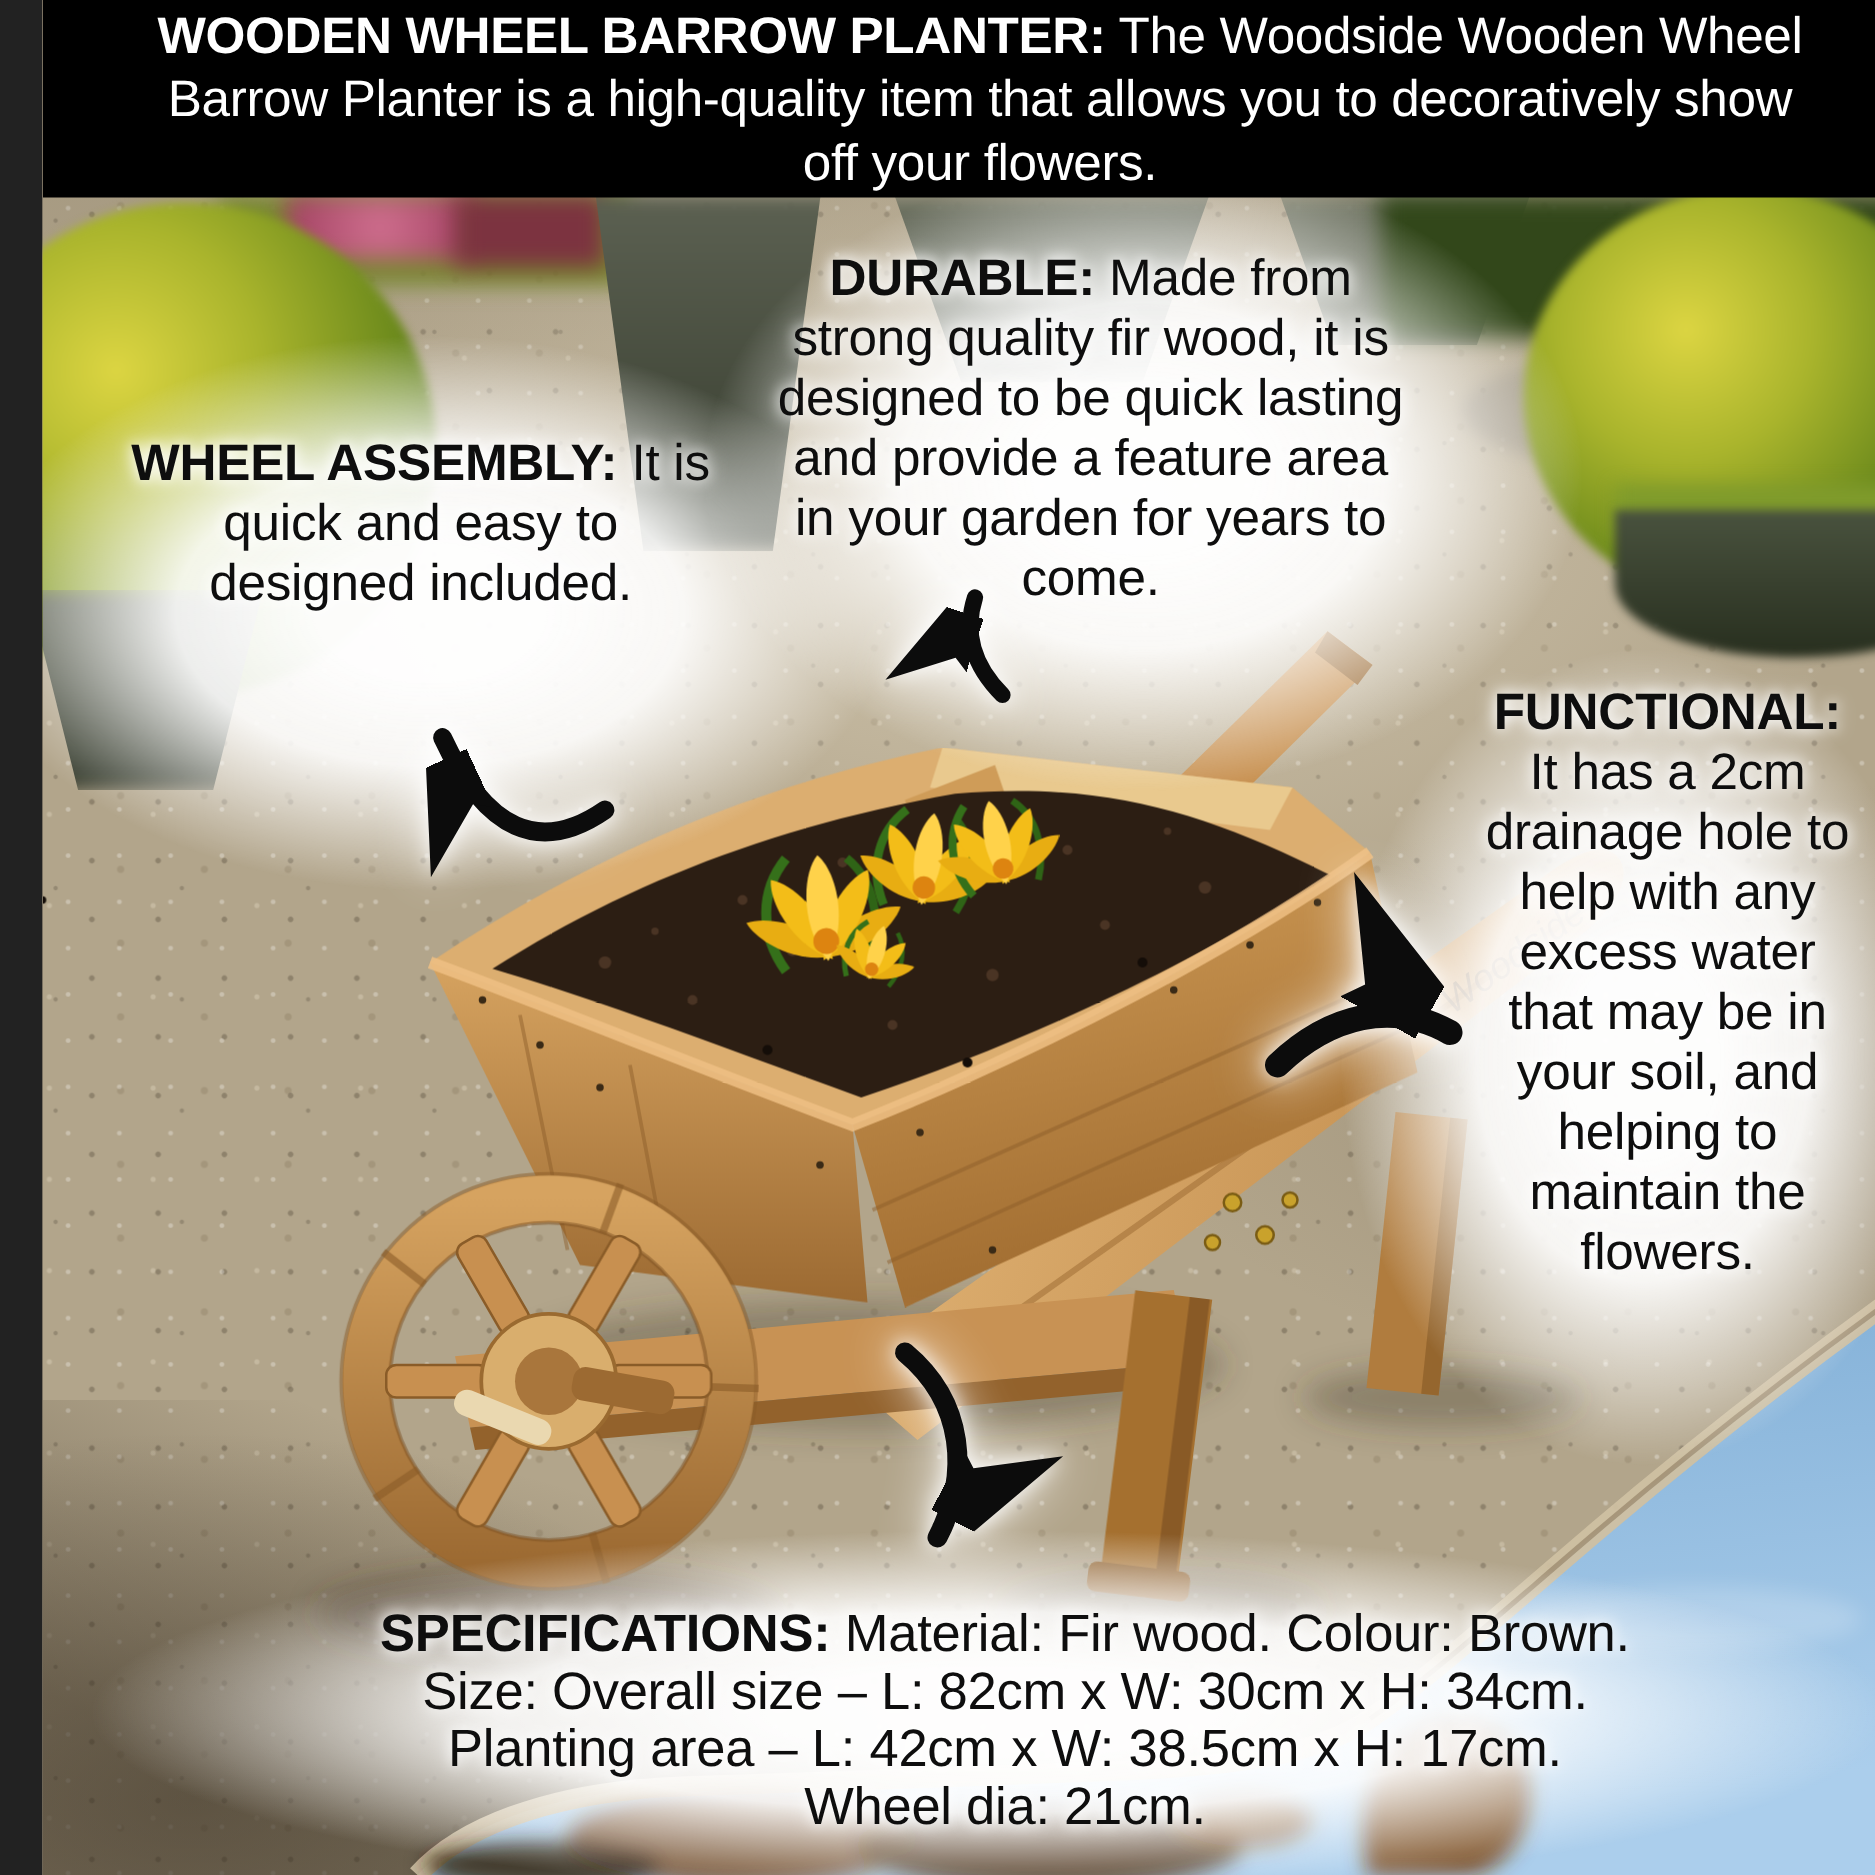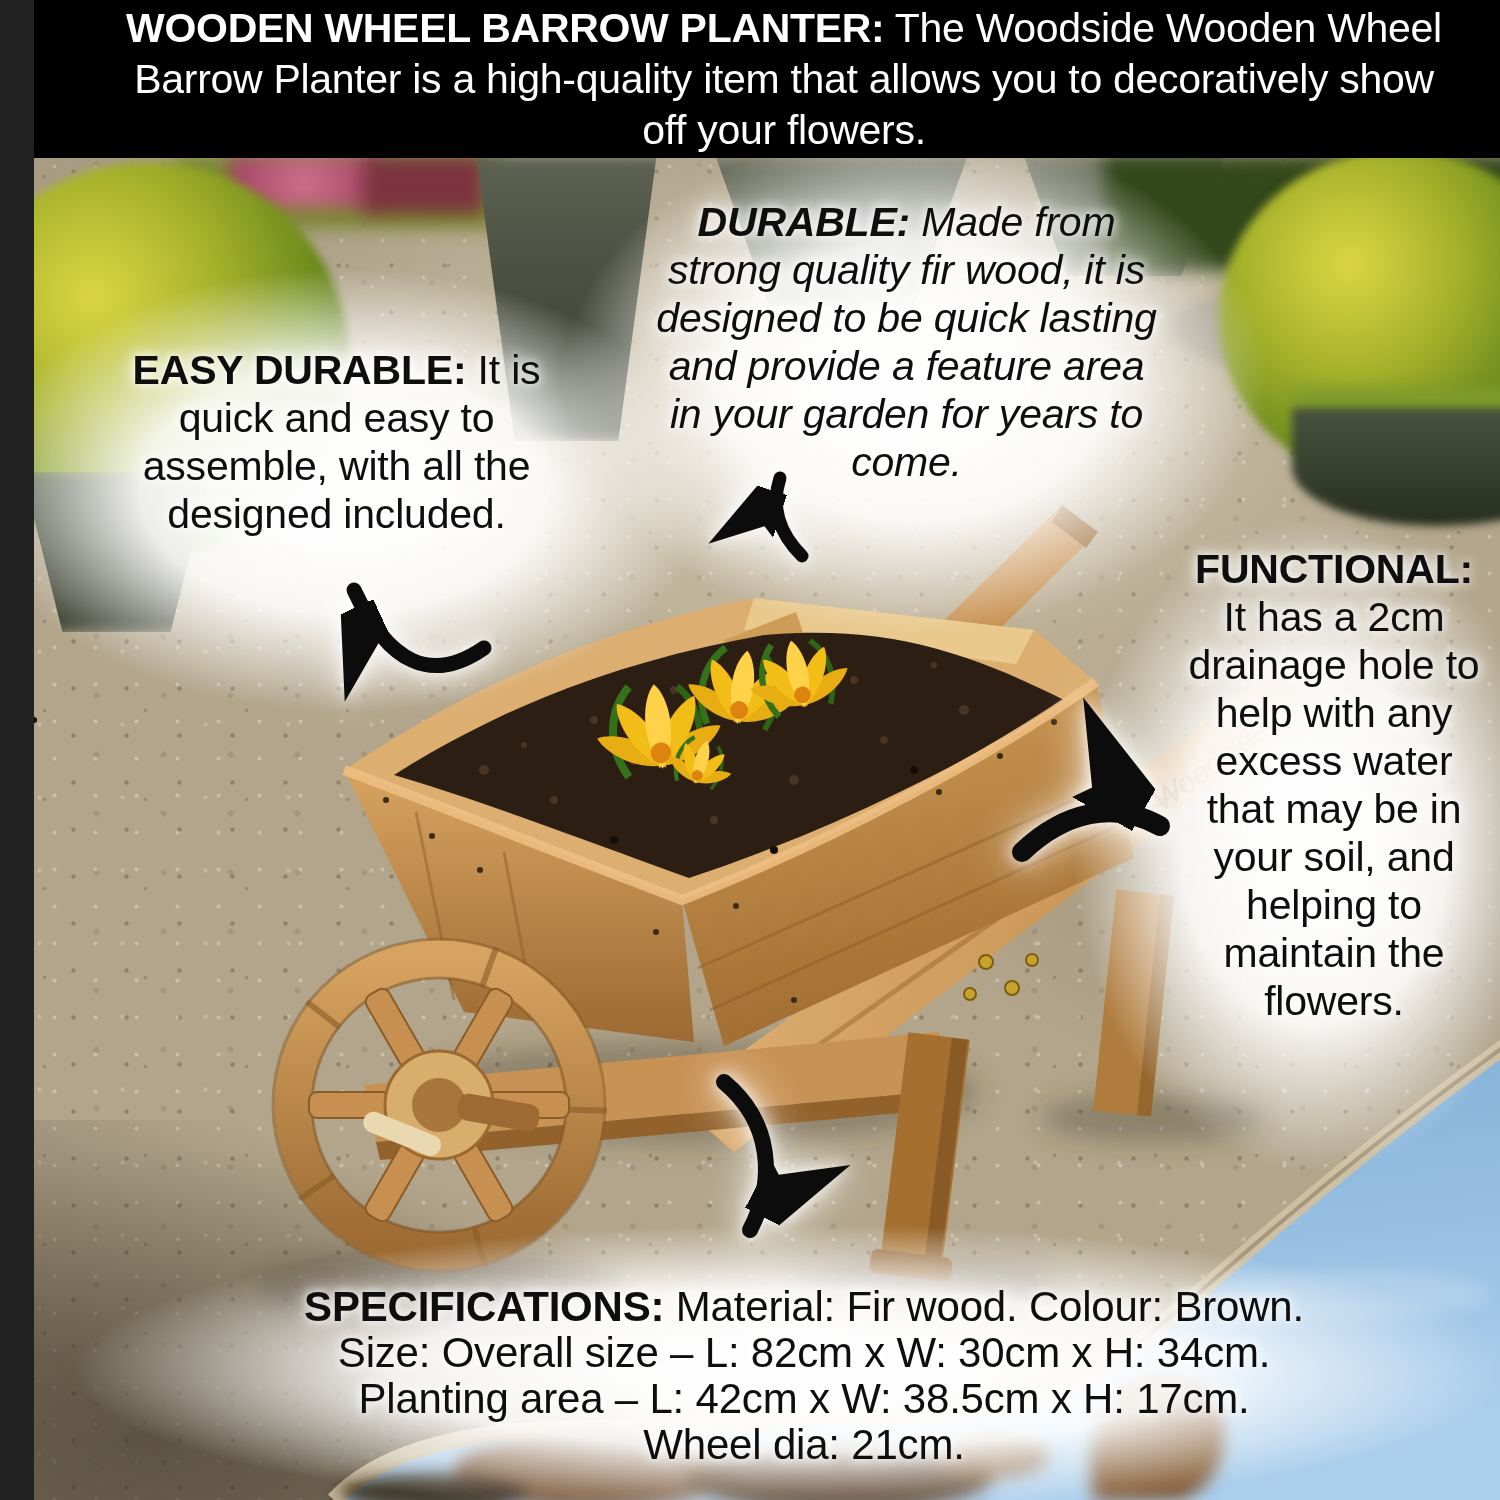--- a/index.html
+++ b/index.html
@@ -50,21 +50,21 @@
   .banner .bl{white-space:nowrap;}
   .banner b{font-weight:700;}
   .callout{
     position:absolute;z-index:7;text-align:center;color:#0e0e0e;
     font-size:41px;line-height:48px;letter-spacing:-0.2px;
     text-shadow:0 0 10px #fff,0 0 18px #fff;
   }
   .callout .line{white-space:nowrap;}
   .callout b{font-weight:700;}
   #c-easy{left:30px;top:346px;width:545px;}
-  #c-durable{left:585px;top:198px;width:575px;font-style:italic;}
+  #c-durable{left:551px;top:198px;width:575px;}
   #c-functional{left:1100px;top:545px;width:400px;}
   #c-specs{left:70px;top:1284px;width:1400px;font-size:42px;line-height:46px;}
   
   .glow{position:absolute;z-index:5;pointer-events:none;
     background:radial-gradient(closest-side, rgba(255,255,255,.98) 25%, rgba(255,255,255,.9) 55%, rgba(255,255,255,0) 100%);}
   #g-easy{left:-60px;top:268px;width:740px;height:445px;}
   #g-durable{left:528px;top:128px;width:705px;height:505px;}
   #g-functional{left:1038px;top:518px;width:485px;height:655px;}
   #g-specs{left:38px;top:1224px;width:1442px;height:292px;}
   
@@ -280,23 +280,22 @@
     <path d="M690,1082 C738,1122 742,1180 716,1230" fill="none" stroke="#0c0c0c" stroke-width="16" stroke-linecap="round" marker-end="url(#ah)"></path>
   </svg>
 
   <div class="abs banner">
     <div class="bl"><b>WOODEN WHEEL BARROW PLANTER:</b> <span>The Woodside Wooden Wheel</span></div>
     <div class="bl">Barrow Planter is a high-quality item that allows you to decoratively show</div>
     <div class="bl">off your flowers.</div>
   </div>
 
   <div class="callout" id="c-easy">
-    <div class="line"><b>EASY DURABLE:</b> <span>It is</span></div>
+    <div class="line"><b>WHEEL ASSEMBLY:</b> <span>It is</span></div>
     <div class="line">quick and easy to</div>
-    <div class="line">assemble, with all the</div>
     <div class="line">designed included.</div>
   </div>
 
   <div class="callout" id="c-durable">
     <div class="line"><b>DURABLE:</b> <span>Made from</span></div>
     <div class="line">strong quality fir wood, it is</div>
     <div class="line">designed to be quick lasting</div>
     <div class="line">and provide a feature area</div>
     <div class="line">in your garden for years to</div>
     <div class="line">come.</div>

